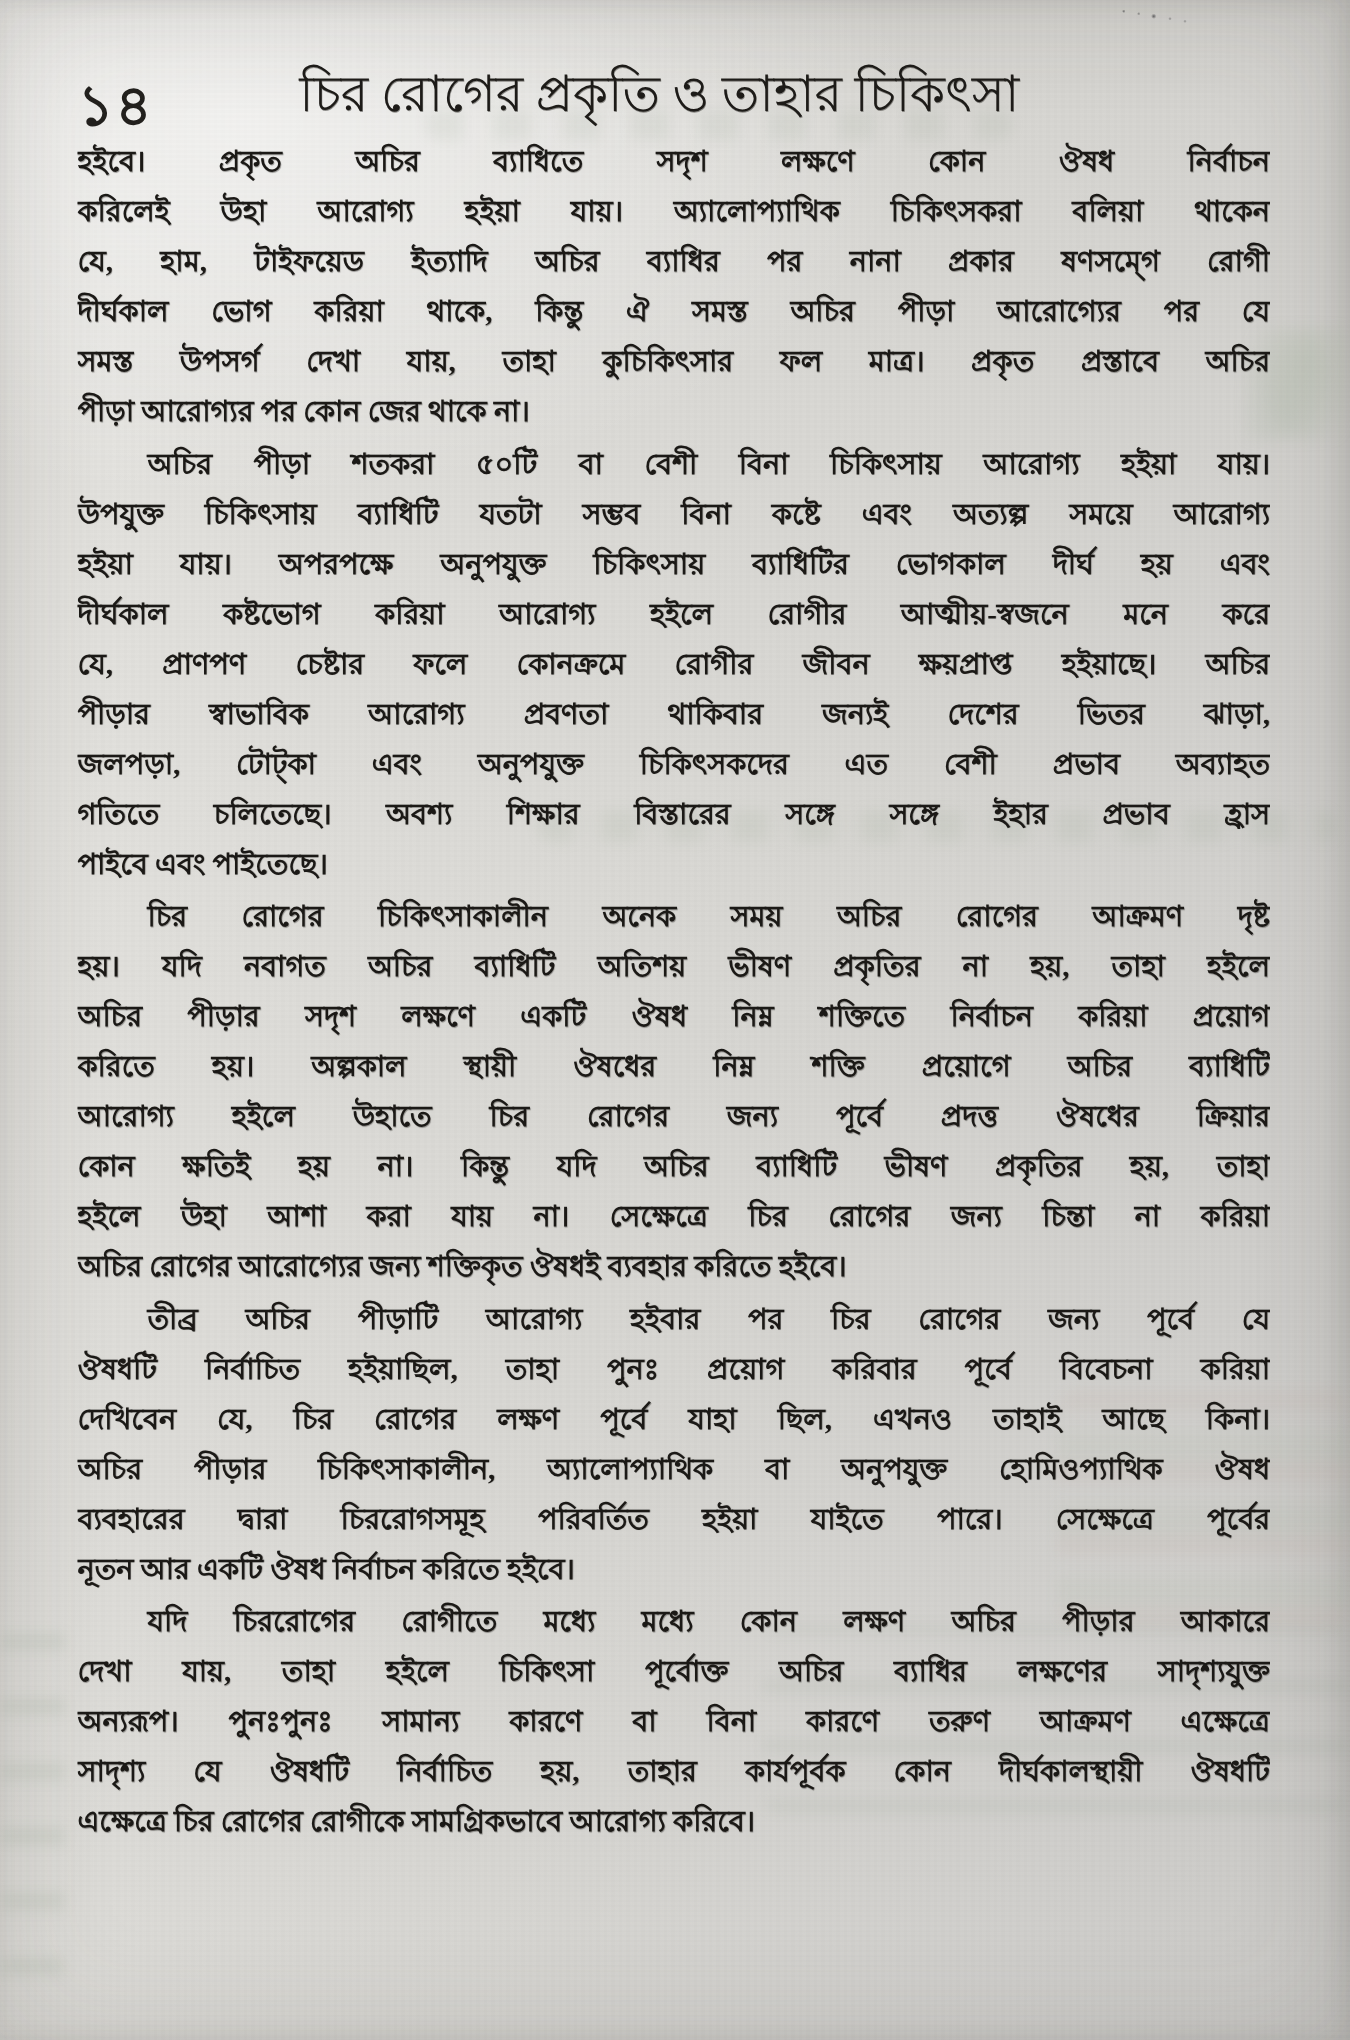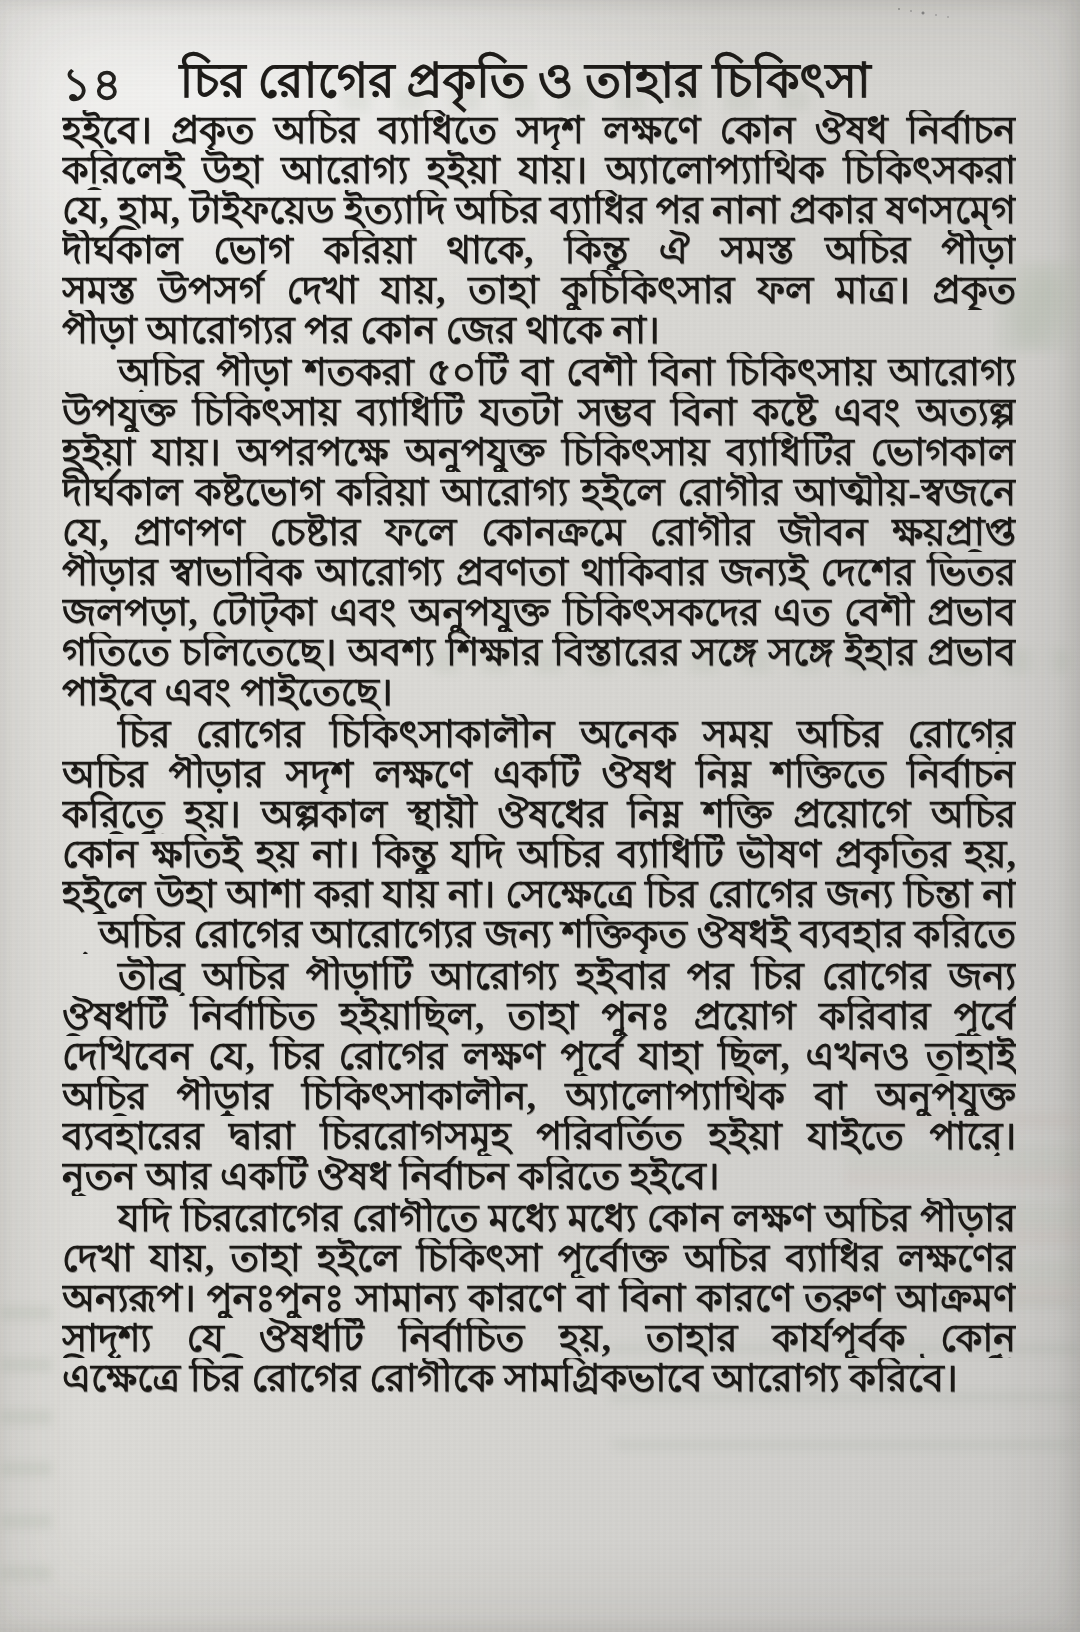--- a/index.html
+++ b/index.html
@@ -30,32 +30,32 @@
     height: 52px;
   }
   .page-number {
     position: absolute; left: 0; top: 6px;
     font-size: 45px; font-weight: 600; color: #22201d;
     letter-spacing: 1px;
   }
   .header-title {
     position: absolute; left: 50%; top: 0;
     transform: translateX(-52%);
-    font-size: 48px; font-weight: 700; color: #1d1b18;
+    font-size: 40px; font-weight: 400; color: #1d1b18;
     white-space: nowrap;
     text-shadow: 0.4px 0.4px 0.4px rgba(30,28,24,0.45);
   }
   .body-text {
     position: absolute;
     top: 110px; left: 62px; right: 64px; bottom: 40px;
     color: #1b1916;
   }
   .paragraph { margin: 0 0 2px 0; }
   .line {
-    font-size: 38px;
+    font-size: 23px;
     font-weight: 600;
     line-height: 40px;
     height: 40px;
     max-height: 40px;
     overflow: hidden;
     text-align: justify;
     text-align-last: justify;
     white-space: normal;
     color: #1b1916;
     text-shadow: 0.5px 0.5px 0.6px rgba(25,23,20,0.38);
@@ -139,22 +139,24 @@
         <div class="line">হইয়া যায়। অপরপক্ষে অনুপযুক্ত চিকিৎসায় ব্যাধিটির ভোগকাল দীর্ঘ হয় এবং</div>
         <div class="line">দীর্ঘকাল কষ্টভোগ করিয়া আরোগ্য হইলে রোগীর আত্মীয়-স্বজনে মনে করে</div>
         <div class="line">যে, প্রাণপণ চেষ্টার ফলে কোনক্রমে রোগীর জীবন ক্ষয়প্রাপ্ত হইয়াছে। অচির</div>
         <div class="line">পীড়ার স্বাভাবিক আরোগ্য প্রবণতা থাকিবার জন্যই দেশের ভিতর ঝাড়া,</div>
         <div class="line">জলপড়া, টোট্‌কা এবং অনুপযুক্ত চিকিৎসকদের এত বেশী প্রভাব অব্যাহত</div>
         <div class="line">গতিতে চলিতেছে। অবশ্য শিক্ষার বিস্তারের সঙ্গে সঙ্গে ইহার প্রভাব হ্রাস</div>
         <div class="line last">পাইবে এবং পাইতেছে।</div>
       </div>
       <div class="paragraph">
         <div class="line indent">চির রোগের চিকিৎসাকালীন অনেক সময় অচির রোগের আক্রমণ দৃষ্ট</div>
+        <div class="line">হয়। যদি নবাগত অচির ব্যাধিটি অতিশয় ভীষণ প্রকৃতির না হয়, তাহা হইলে</div>
         <div class="line">অচির পীড়ার সদৃশ লক্ষণে একটি ঔষধ নিম্ন শক্তিতে নির্বাচন করিয়া প্রয়োগ</div>
         <div class="line">করিতে হয়। অল্পকাল স্থায়ী ঔষধের নিম্ন শক্তি প্রয়োগে অচির ব্যাধিটি</div>
+        <div class="line">আরোগ্য হইলে উহাতে চির রোগের জন্য পূর্বে প্রদত্ত ঔষধের ক্রিয়ার</div>
         <div class="line">কোন ক্ষতিই হয় না। কিন্তু যদি অচির ব্যাধিটি ভীষণ প্রকৃতির হয়, তাহা</div>
         <div class="line">হইলে উহা আশা করা যায় না। সেক্ষেত্রে চির রোগের জন্য চিন্তা না করিয়া</div>
         <div class="line last">অচির রোগের আরোগ্যের জন্য শক্তিকৃত ঔষধই ব্যবহার করিতে হইবে।</div>
       </div>
       <div class="paragraph">
         <div class="line indent">তীব্র অচির পীড়াটি আরোগ্য হইবার পর চির রোগের জন্য পূর্বে যে</div>
         <div class="line">ঔষধটি নির্বাচিত হইয়াছিল, তাহা পুনঃ প্রয়োগ করিবার পূর্বে বিবেচনা করিয়া</div>
         <div class="line">দেখিবেন যে, চির রোগের লক্ষণ পূর্বে যাহা ছিল, এখনও তাহাই আছে কিনা।</div>
         <div class="line">অচির পীড়ার চিকিৎসাকালীন, অ্যালোপ্যাথিক বা অনুপযুক্ত হোমিওপ্যাথিক ঔষধ</div>
         <div class="line">ব্যবহারের দ্বারা চিররোগসমূহ পরিবর্তিত হইয়া যাইতে পারে। সেক্ষেত্রে পূর্বের</div>

